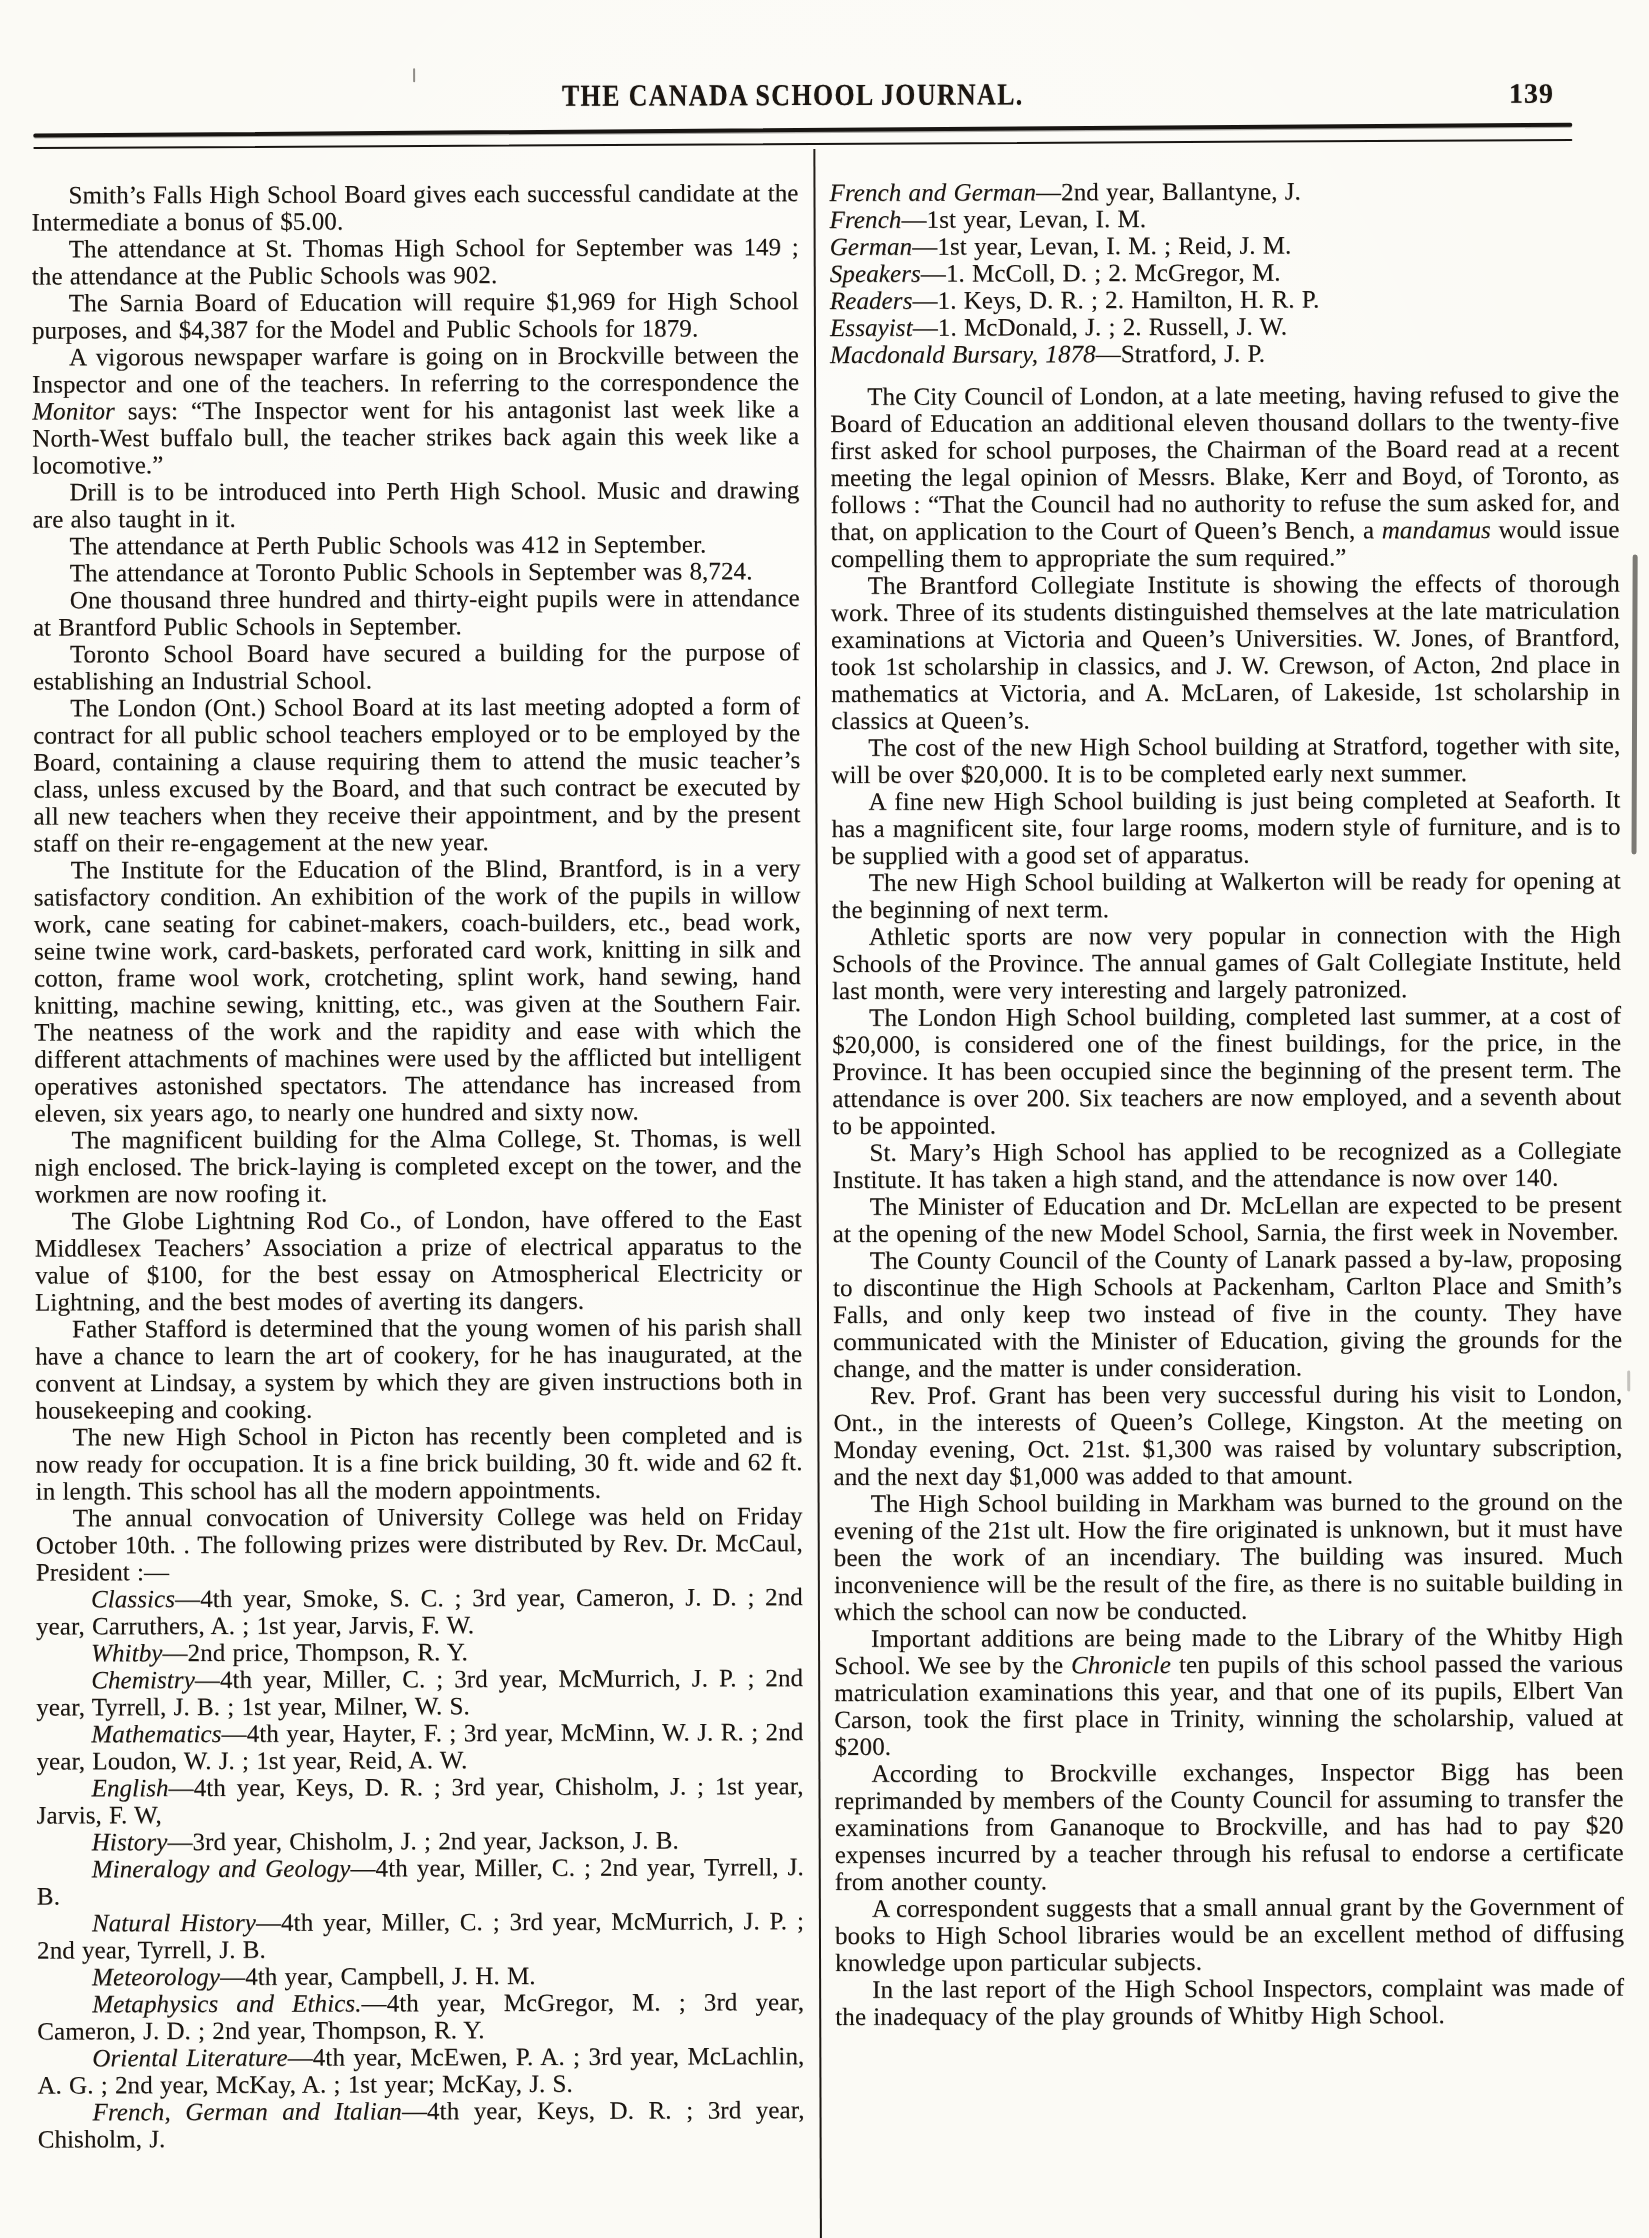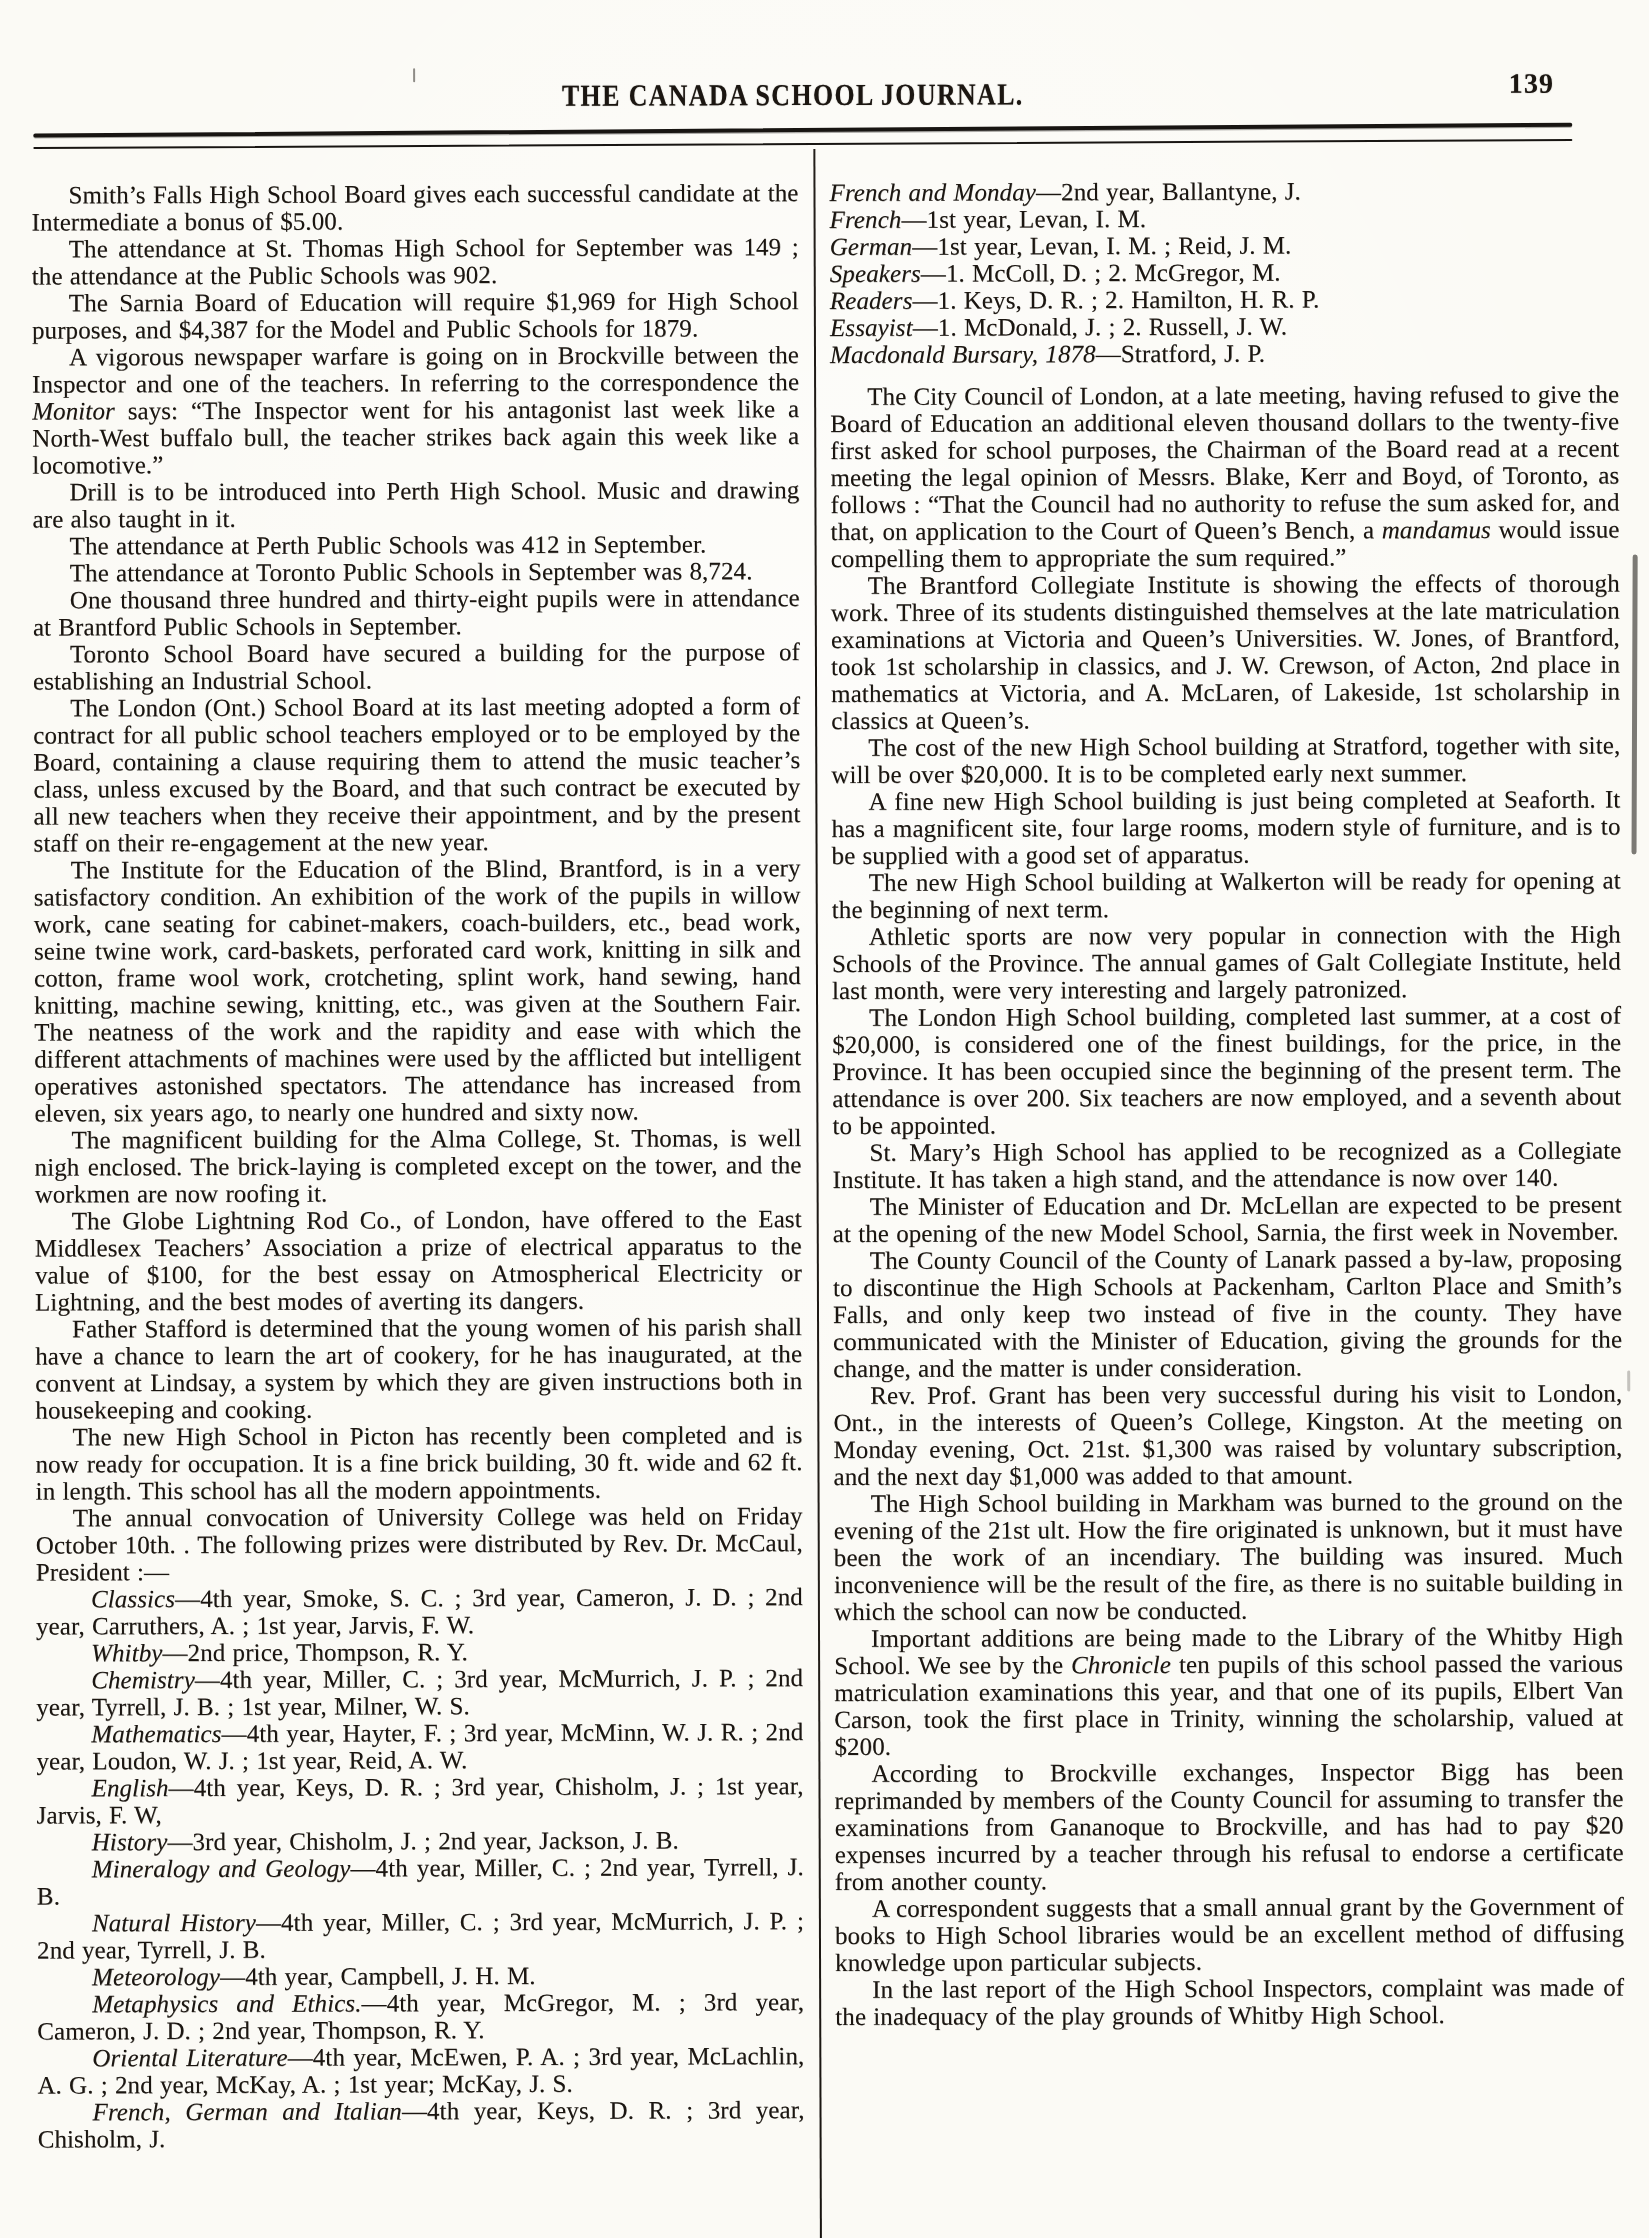--- a/index.html
+++ b/index.html
@@ -36,21 +36,21 @@
     font-weight:bold;
     font-size:30.5px;
     letter-spacing:1.6px;
     transform:scaleX(.85);
     transform-origin:center;
     color:var(--ink);
     text-shadow:0 0 1.1px rgba(27,22,17,.55);
     white-space:nowrap;
   }
   .pageno{
-    position:absolute;top:70px;right:94px;
+    position:absolute;top:80px;right:94px;
     font-weight:bold;font-size:28px;
     letter-spacing:1.1px;
     text-shadow:0 0 1.1px rgba(27,22,17,.5);
   }
   .rule{
     position:absolute;left:35px;width:1539px;
     background:#181512;border-radius:2.1px;
   }
   .rule-top{top:128px;height:3.7px;transform:rotate(-0.22deg);box-shadow:0 1.1px 0.5px rgba(24,21,18,.35);}
   .rule-bottom{top:143px;height:2.1px;transform:rotate(-0.12deg);}
@@ -128,21 +128,21 @@
         <p class="para entry"><span class="it">English</span><span>—4th year, Keys, D. R. ; 3rd year, Chisholm, J. ; 1st year, Jarvis, F. W,</span></p>
         <p class="para entry"><span class="it">History</span><span>—3rd year, Chisholm, J. ; 2nd year, Jackson, J. B.</span></p>
         <p class="para entry"><span class="it">Mineralogy and Geology</span><span>—4th year, Miller, C. ; 2nd year, Tyrrell, J. B.</span></p>
         <p class="para entry"><span class="it">Natural History</span><span>—4th year, Miller, C. ; 3rd year, McMurrich, J. P. ; 2nd year, Tyrrell, J. B.</span></p>
         <p class="para entry"><span class="it">Meteorology</span><span>—4th year, Campbell, J. H. M.</span></p>
         <p class="para entry"><span class="it">Metaphysics and Ethics.</span><span>—4th year, McGregor, M. ; 3rd year, Cameron, J. D. ; 2nd year, Thompson, R. Y.</span></p>
         <p class="para entry"><span class="it">Oriental Literature</span><span>—4th year, McEwen, P. A. ; 3rd year, McLachlin, A. G. ; 2nd year, McKay, A. ; 1st year; McKay, J. S.</span></p>
         <p class="para entry"><span class="it">French, German and Italian</span><span>—4th year, Keys, D. R. ; 3rd year, Chisholm, J.</span></p>
       </div>
     <div class="col col-right" id="col-right">
-        <p class="para flush"><span class="it">French and Monday</span><span>—2nd year, Ballantyne, J.</span></p>
+        <p class="para flush"><span class="it">French and German</span><span>—2nd year, Ballantyne, J.</span></p>
         <p class="para flush"><span class="it">French</span><span>—1st year, Levan, I. M.</span></p>
         <p class="para flush"><span class="it">German</span><span>—1st year, Levan, I. M. ; Reid, J. M.</span></p>
         <p class="para flush"><span class="it">Speakers</span><span>—1. McColl, D. ; 2. McGregor, M.</span></p>
         <p class="para flush"><span class="it">Readers</span><span>—1. Keys, D. R. ; 2. Hamilton, H. R. P.</span></p>
         <p class="para flush"><span class="it">Essayist</span><span>—1. McDonald, J. ; 2. Russell, J. W.</span></p>
         <p class="para flush"><span class="it">Macdonald Bursary, 1878</span><span>—Stratford, J. P.</span></p>
         <p class="para indent gap"><span>The City Council of London, at a late meeting, having refused to give the Board of Education an additional eleven thousand dollars to the twenty-five first asked for school purposes, the Chairman of the Board read at a recent meeting the legal opinion of Messrs. Blake, Kerr and Boyd, of Toronto, as follows : “That the Council had no authority to refuse the sum asked for, and that, on application to the Court of Queen’s Bench, a </span><span class="it">mandamus</span><span> would issue compelling them to appropriate the sum required.”</span></p>
         <p class="para indent"><span>The Brantford Collegiate Institute is showing the effects of thorough work. Three of its students distinguished themselves at the late matriculation examinations at Victoria and Queen’s Universities. W. Jones, of Brantford, took 1st scholarship in classics, and J. W. Crewson, of Acton, 2nd place in mathematics at Victoria, and A. McLaren, of Lakeside, 1st scholarship in classics at Queen’s.</span></p>
         <p class="para indent"><span>The cost of the new High School building at Stratford, together with site, will be over $20,000. It is to be completed early next summer.</span></p>
         <p class="para indent"><span>A fine new High School building is just being completed at Seaforth. It has a magnificent site, four large rooms, modern style of furniture, and is to be supplied with a good set of apparatus.</span></p>

